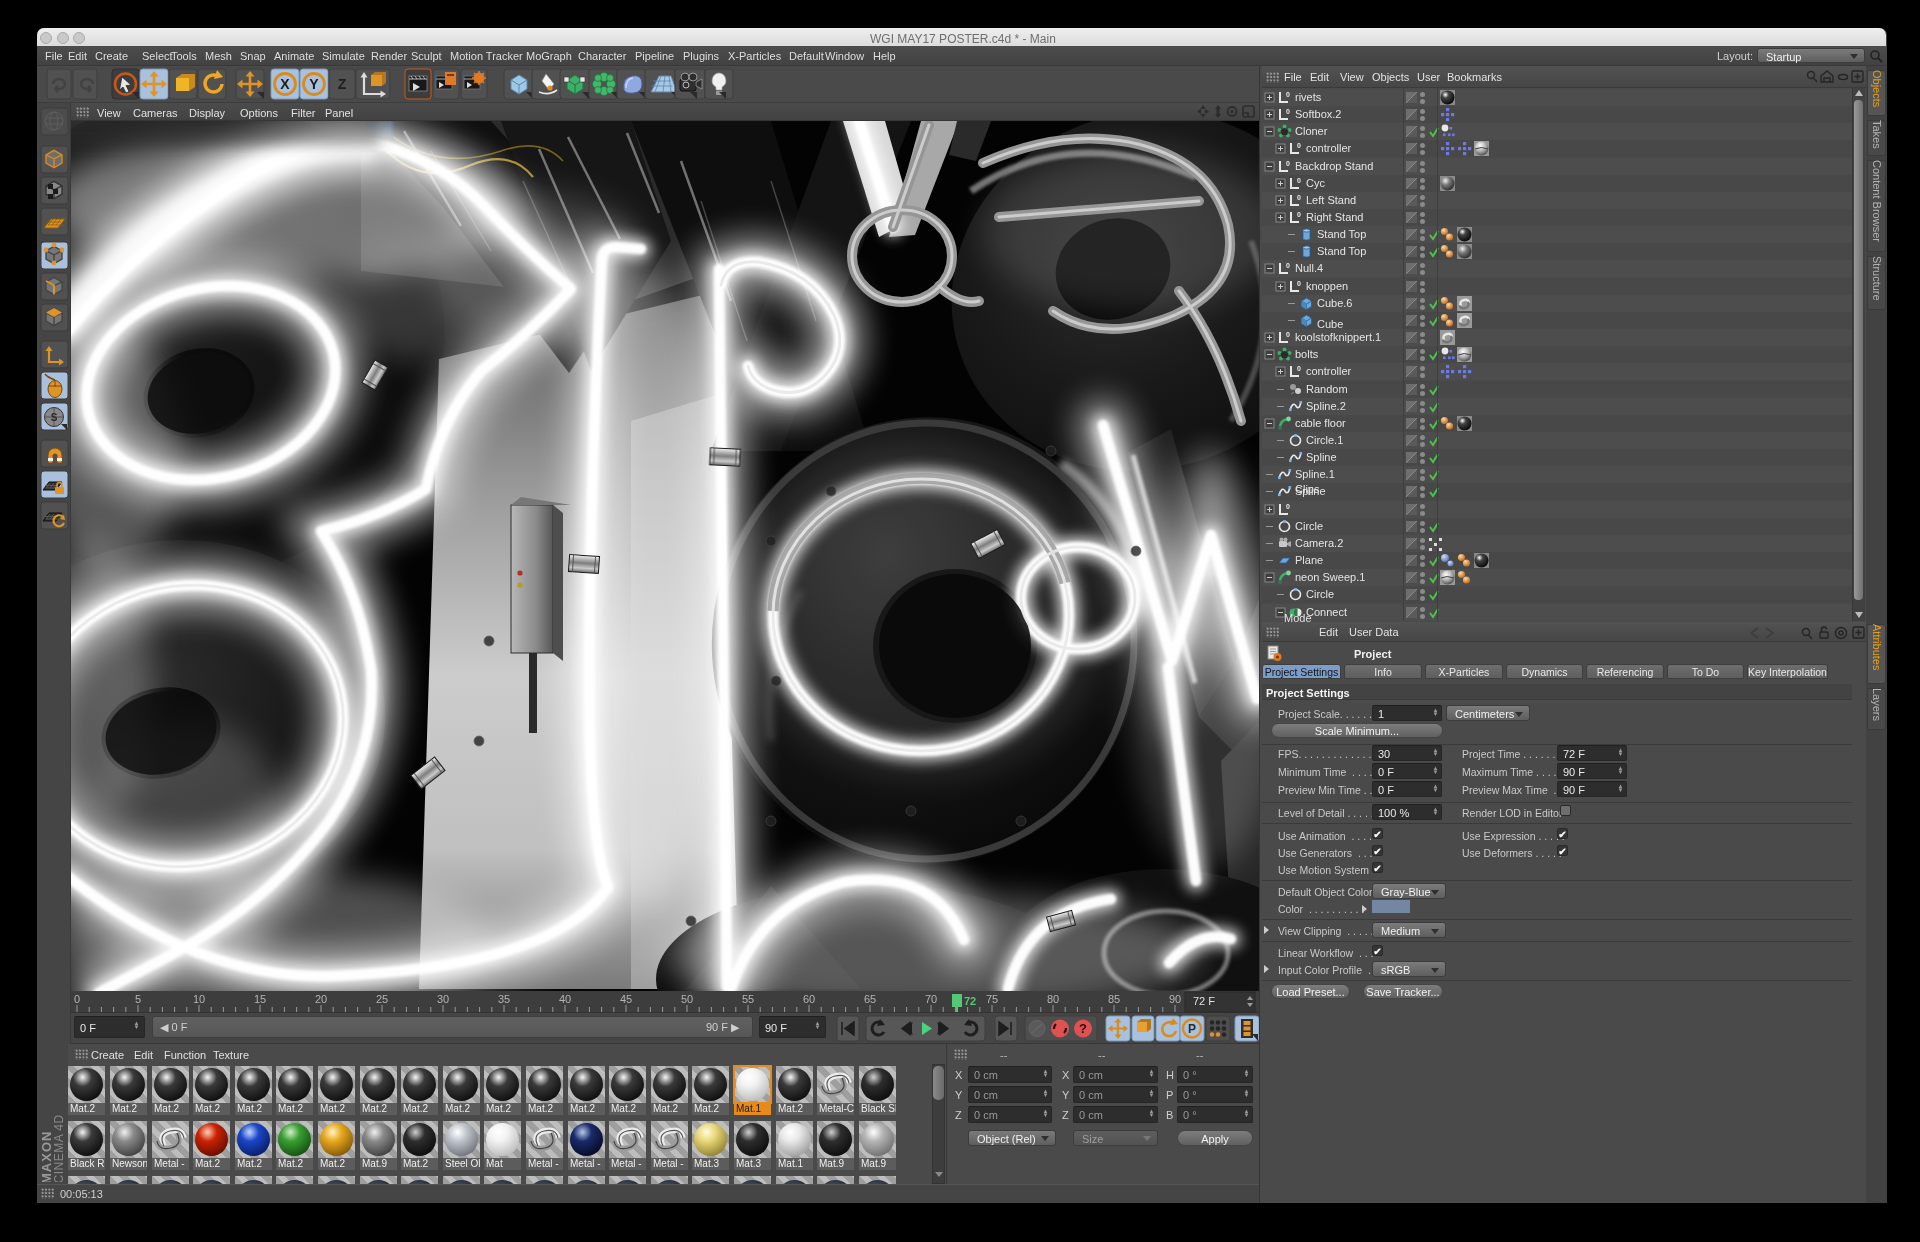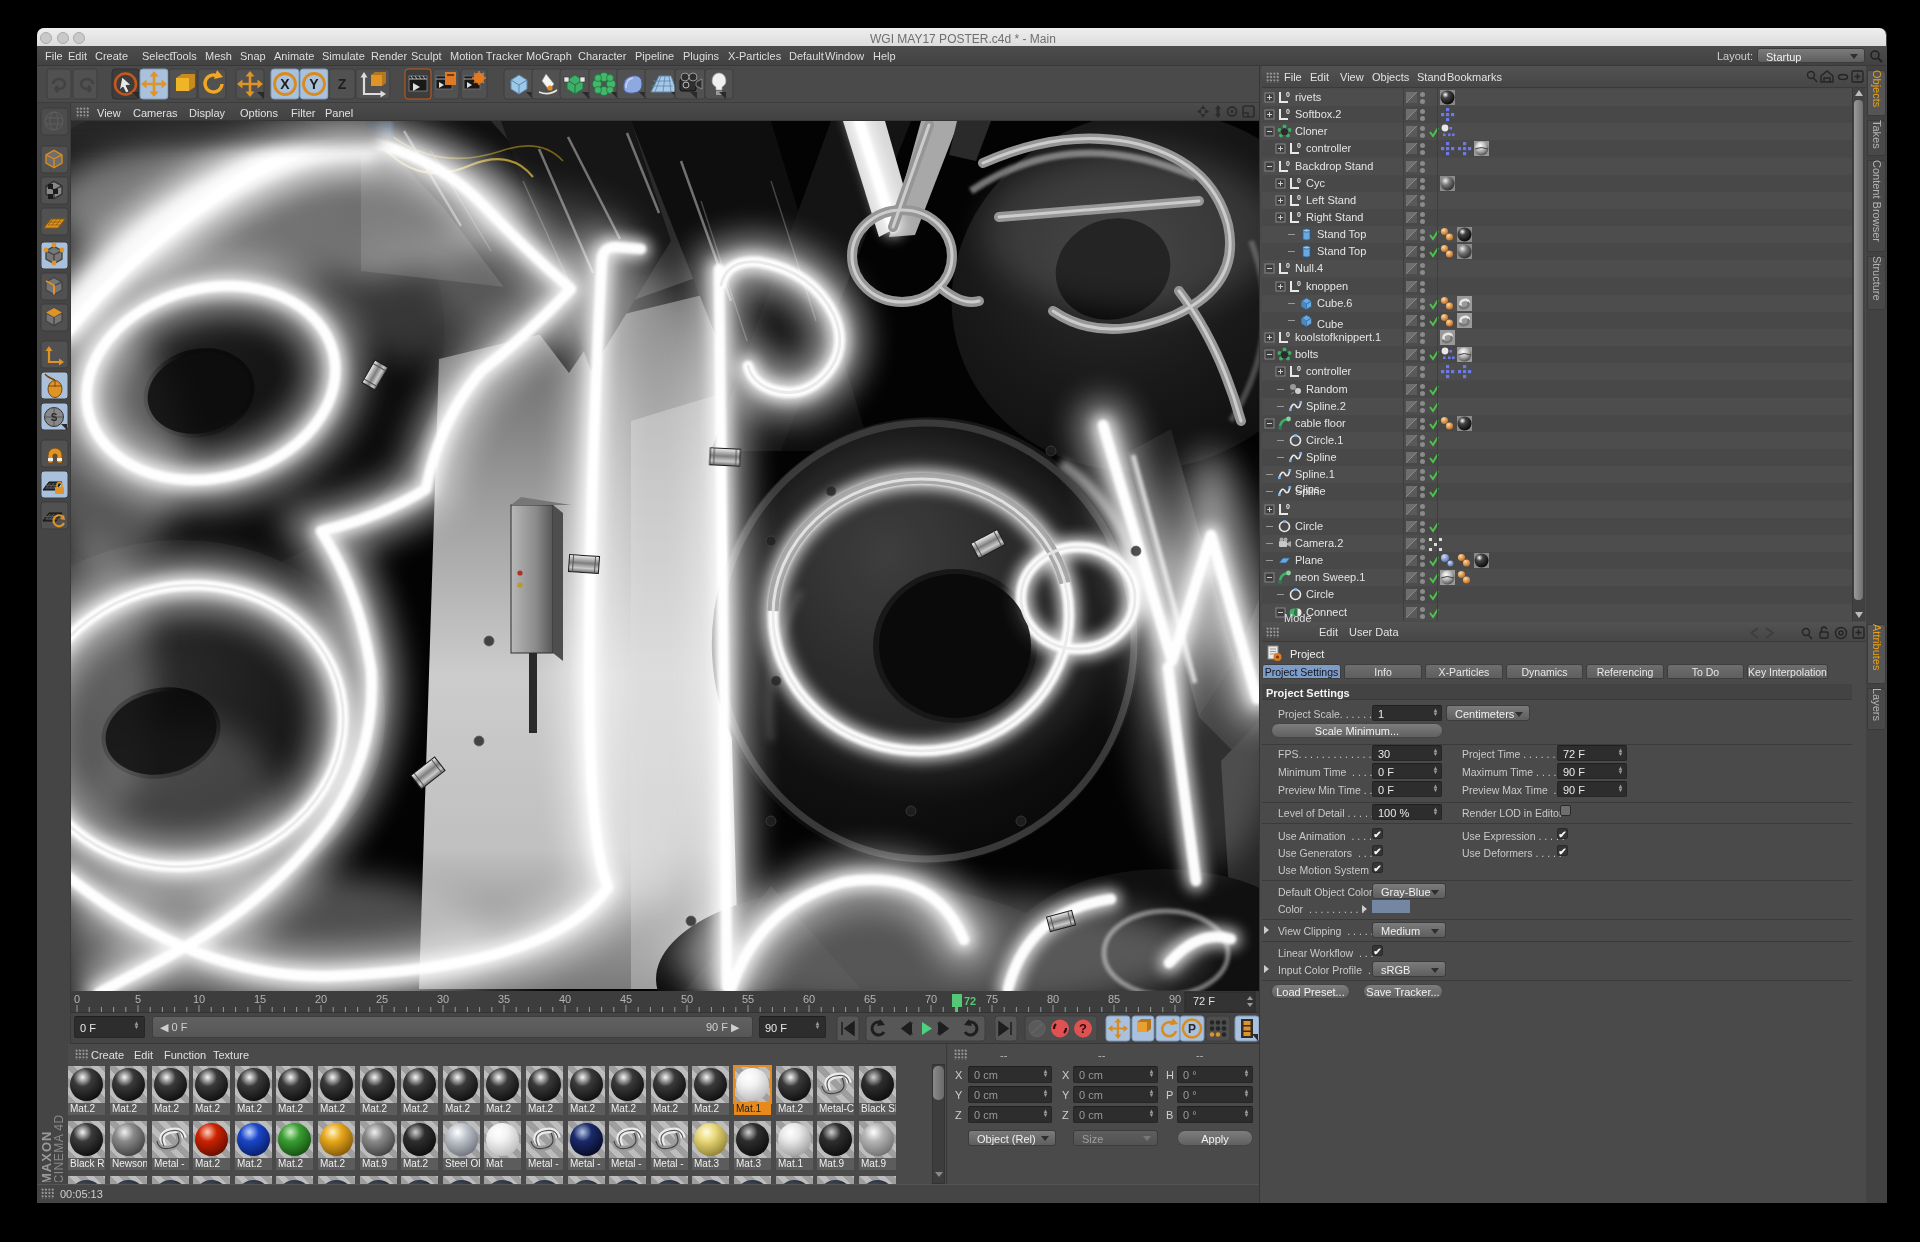--- a/index.html
+++ b/index.html
@@ -1240,21 +1240,21 @@
 <div class="abs" style="left:37px;top:1184px;width:1222px;height:19px;background:#454545;border-top:1px solid #555"></div>
 <div class="hdl" style="left:41px;top:1188px"></div>
 <div class="tx11" style="left:60px;top:1189px;color:#cfcfcf">00:05:13</div>
 <div class="abs" style="left:1259px;top:66px;width:627px;height:1137px;background:#4a4a4a;border-left:1px solid #353535"></div>
 <div class="abs" style="left:1262px;top:66px;width:604px;height:22px;background:linear-gradient(#525252,#464646);border-bottom:1px solid #3a3a3a"></div>
 <div class="hdl" style="left:1266px;top:72px"></div>
 <div class="tx11" style="left:1284px;top:72px;color:#e2e2e2">File</div>
 <div class="tx11" style="left:1310px;top:72px;color:#e2e2e2">Edit</div>
 <div class="tx11" style="left:1340px;top:72px;color:#e2e2e2">View</div>
 <div class="tx11" style="left:1372px;top:72px;color:#e2e2e2">Objects</div>
-<div class="tx11" style="left:1417px;top:72px;color:#e2e2e2">Stand</div>
+<div class="tx11" style="left:1417px;top:72px;color:#e2e2e2">User</div>
 <div class="tx11" style="left:1447px;top:72px;color:#e2e2e2">Bookmarks</div>
 <svg class="abs" style="left:1806px;top:69px" width="58" height="16" viewBox="0 0 58 16">
     <g stroke="#252525" fill="none" stroke-width="1.4">
       <circle cx="5" cy="6" r="3.5"></circle>
       <line x1="7.5" y1="9" x2="11" y2="13"></line>
       <path d="M15 13 v-6 l6 -5 6 5 v6z M18 13 v-4 h6 v4"></path>
       <ellipse cx="37" cy="8" rx="4.5" ry="2.5"></ellipse>
       <rect x="46" y="2" width="11" height="11" rx="1.5"></rect>
       <path d="M51.5 4.5 v6 M48.5 7.5 h6"></path>
     </g>
@@ -2099,21 +2099,21 @@
       <rect x="107" y="2" width="11" height="11" rx="1.5"></rect>
       <path d="M112.5 4.5 v6 M109.5 7.5 h6"></path>
     </g>
   </svg>
 <svg class="abs" style="left:1266px;top:645px" width="17" height="17" viewBox="0 0 17 17">
     <rect x="2" y="1" width="10" height="13" fill="#e8e8e8" stroke="#888"></rect>
     <path d="M4 4 h6 M4 6.5 h6 M4 9 h6" stroke="#999"></path>
     <circle cx="11.5" cy="12" r="4" fill="#e07a24"></circle>
     <circle cx="11.5" cy="12" r="1.5" fill="#7a3a0a"></circle>
   </svg>
-<div class="tx11" style="left:1290px;top:649px;color:#f0f0f0;font-weight:normal">Project</div>
+<div class="tx11" style="left:1354px;top:649px;color:#f0f0f0;font-weight:bold">Project</div>
 <div class="abs" style="left:1262px;top:664px;width:79px;height:15px;background:#7e9cc8;border-radius:3px 3px 0 0;border:1px solid #3e3e3e;color:#10151c;font-size:10.5px;text-align:center;line-height:14px;overflow:hidden;white-space:nowrap">Project Settings</div>
 <div class="abs" style="left:1344px;top:664px;width:78px;height:15px;background:linear-gradient(#6e6e6e,#5e5e5e);border-radius:3px 3px 0 0;border:1px solid #3e3e3e;color:#e8e8e8;font-size:10.5px;text-align:center;line-height:14px;overflow:hidden;white-space:nowrap">Info</div>
 <div class="abs" style="left:1425px;top:664px;width:78px;height:15px;background:linear-gradient(#6e6e6e,#5e5e5e);border-radius:3px 3px 0 0;border:1px solid #3e3e3e;color:#e8e8e8;font-size:10.5px;text-align:center;line-height:14px;overflow:hidden;white-space:nowrap">X-Particles</div>
 <div class="abs" style="left:1506px;top:664px;width:77px;height:15px;background:linear-gradient(#6e6e6e,#5e5e5e);border-radius:3px 3px 0 0;border:1px solid #3e3e3e;color:#e8e8e8;font-size:10.5px;text-align:center;line-height:14px;overflow:hidden;white-space:nowrap">Dynamics</div>
 <div class="abs" style="left:1586px;top:664px;width:78px;height:15px;background:linear-gradient(#6e6e6e,#5e5e5e);border-radius:3px 3px 0 0;border:1px solid #3e3e3e;color:#e8e8e8;font-size:10.5px;text-align:center;line-height:14px;overflow:hidden;white-space:nowrap">Referencing</div>
 <div class="abs" style="left:1667px;top:664px;width:77px;height:15px;background:linear-gradient(#6e6e6e,#5e5e5e);border-radius:3px 3px 0 0;border:1px solid #3e3e3e;color:#e8e8e8;font-size:10.5px;text-align:center;line-height:14px;overflow:hidden;white-space:nowrap">To Do</div>
 <div class="abs" style="left:1747px;top:664px;width:81px;height:15px;background:linear-gradient(#6e6e6e,#5e5e5e);border-radius:3px 3px 0 0;border:1px solid #3e3e3e;color:#e8e8e8;font-size:10.5px;text-align:center;line-height:14px;overflow:hidden;white-space:nowrap">Key Interpolation</div>
 <div class="abs" style="left:1262px;top:684px;width:590px;height:16px;background:#434343;border-bottom:1px solid #3a3a3a"></div>
 <div class="tx11" style="left:1266px;top:688px;color:#f2f2f2;font-weight:bold">Project Settings</div>
 <div class="lbl" style="left:1278px;top:708px;color:#c9c9c9">Project Scale. . . . . .</div>

